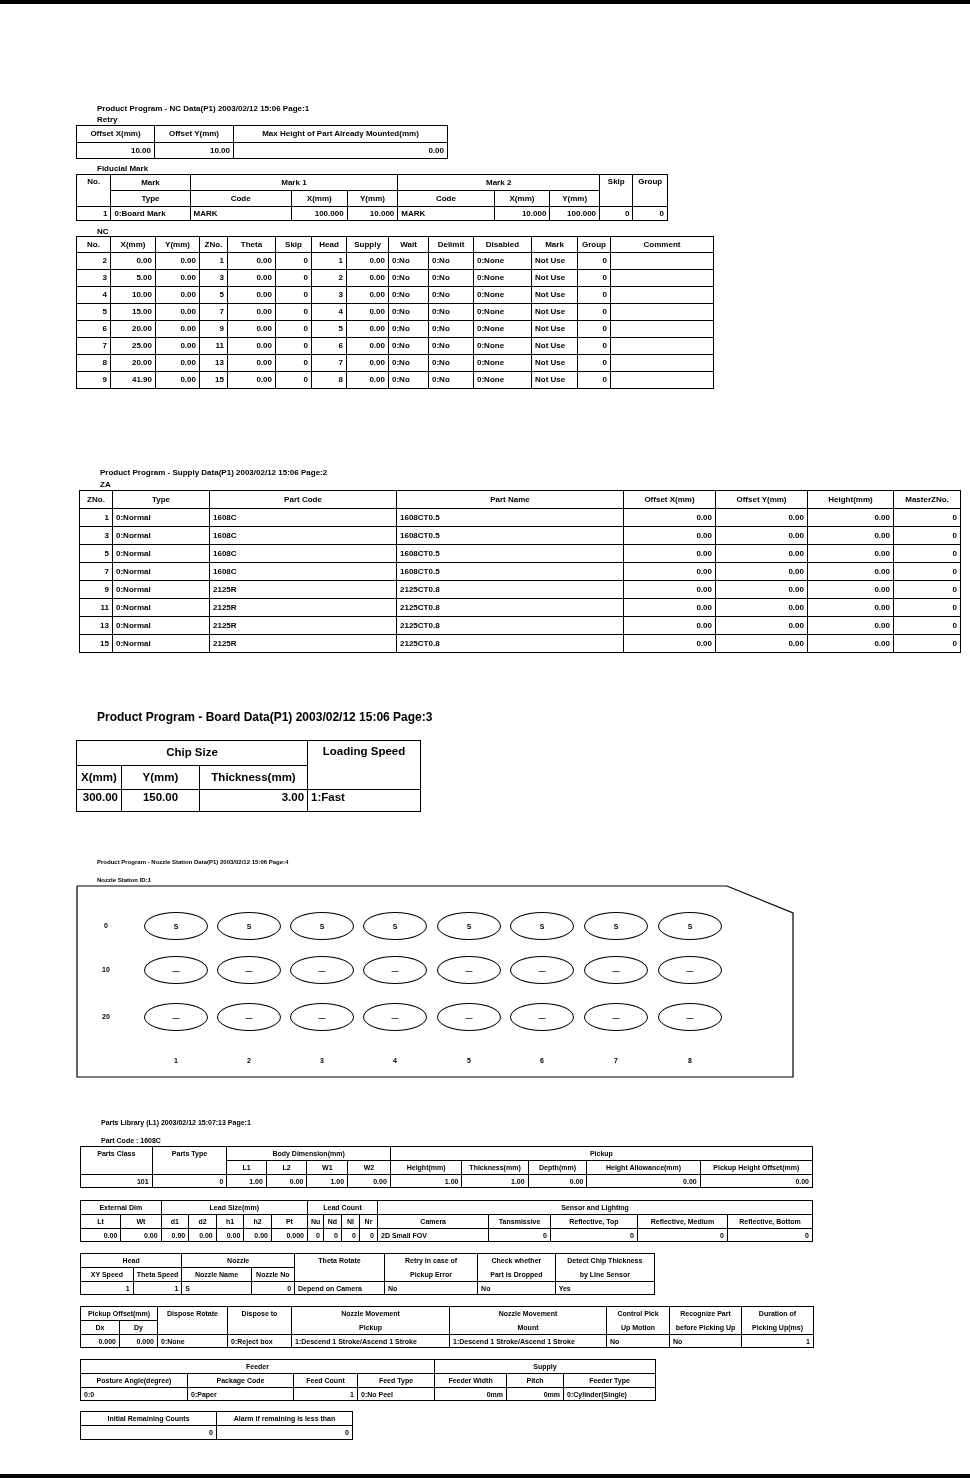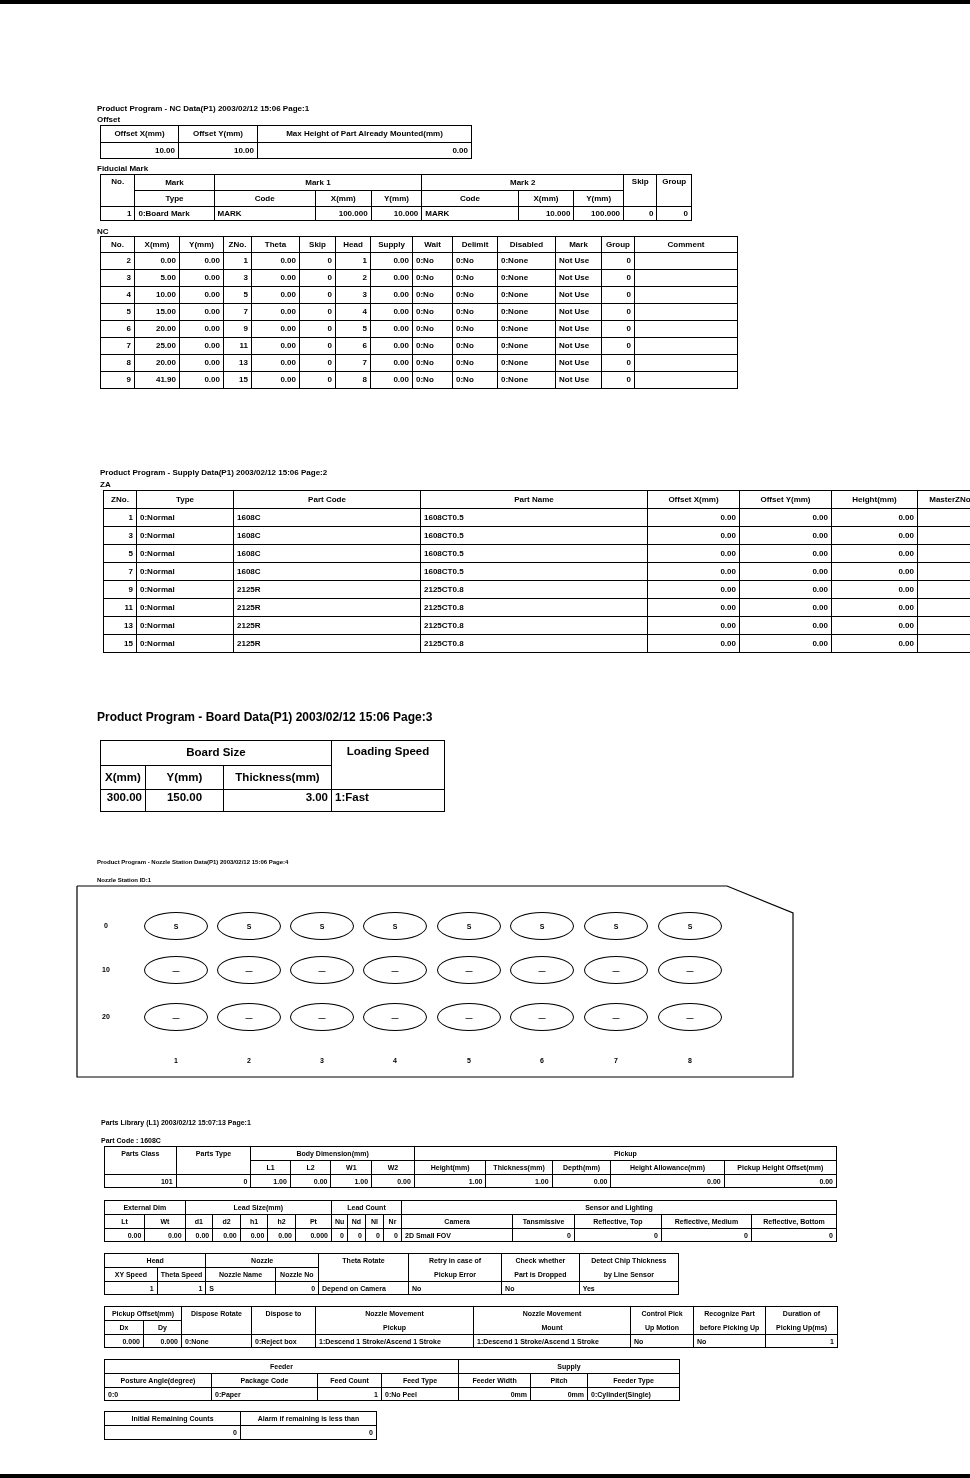--- a/index.html
+++ b/index.html
@@ -2,37 +2,37 @@
 <html><head>
 <meta charset="utf-8">
 <style>
   html, body { margin: 0; padding: 0; background: #ffffff; }
   body { width: 970px; height: 1478px; position: relative; overflow: hidden;
          font-family: "Liberation Sans", sans-serif; color: #000; font-weight: bold; }
   .topbar { position: absolute; left: 0; top: 0; width: 970px; height: 4px; background: #000; }
   .botbar { position: absolute; left: 0; bottom: 0; width: 970px; height: 4px; background: #000; }
   .abs { position: absolute; }
   .t8 { font-size: 8px; }
-  table.g { border-collapse: collapse; position: absolute; table-layout: fixed; margin-left: 24px; }
+  table.g { border-collapse: collapse; position: absolute; table-layout: fixed; }
   table.g td { border: 1px solid #000; padding: 0 3px; white-space: nowrap; overflow: hidden; line-height: 1; }
   table.g td.c { text-align: center; }
   table.g td.r { text-align: right; }
   table.g td.l { text-align: left; }
   .sec-title { position: absolute; white-space: nowrap; padding-left: 21px; }
   .ellipse { position: absolute; width: 64px; height: 28px; border: 1px solid #000; border-radius: 50%;
              display: flex; align-items: center; justify-content: center; font-size: 7px; box-sizing: border-box; }
   .rowlab, .collab { position: absolute; font-size: 7px; text-align: center; width: 20px; }
 </style>
 </head>
 <body>
 
 <div class="topbar"></div>
 
 <div class="sec-title t8" style="left:76px;top:104px;">Product Program - NC Data(P1) 2003/02/12 15:06    Page:1</div>
-<div class="sec-title t8" style="left:76px;top:115px;">Offset</div>
+<div class="sec-title t8" style="left:76px;top:115px;">Retry</div>
 
 <table class="g t8" style="left:76px;top:125px;width:371px;">
   <colgroup>
       <col style="width:78px">
       <col style="width:79px">
       <col style="width:214px">
     </colgroup>
   <tbody>
       <tr style="height:17px">
     <td class="c">Offset X(mm)</td>
@@ -370,21 +370,21 @@
 <div class="sec-title" style="left:76px;top:710px;font-size:12px;">Product Program - Board Data(P1) 2003/02/12 15:06    Page:3</div>
 <table class="g" style="left:76px;top:740px;width:344px;font-size:11.5px;">
   <colgroup>
       <col style="width:45px">
       <col style="width:78px">
       <col style="width:108px">
       <col style="width:113px">
     </colgroup>
   <tbody>
       <tr style="height:25px">
-    <td class="c" colspan="3">Board Size</td>
+    <td class="c" colspan="3">Chip Size</td>
     <td class="c" rowspan="2" style="vertical-align:top;padding-top:5px">Loading Speed</td>
   </tr>
   <tr style="height:24px">
     <td class="c">X(mm)</td>
     <td class="c">Y(mm)</td>
     <td class="c">Thickness(mm)</td>
   </tr>
   <tr style="height:22px">
     <td class="r" style="vertical-align:top;padding-top:2px">300.00</td>
     <td class="c" style="vertical-align:top;padding-top:2px">150.00</td>

